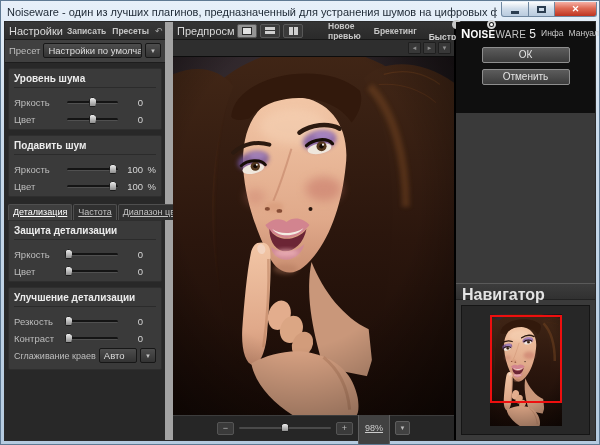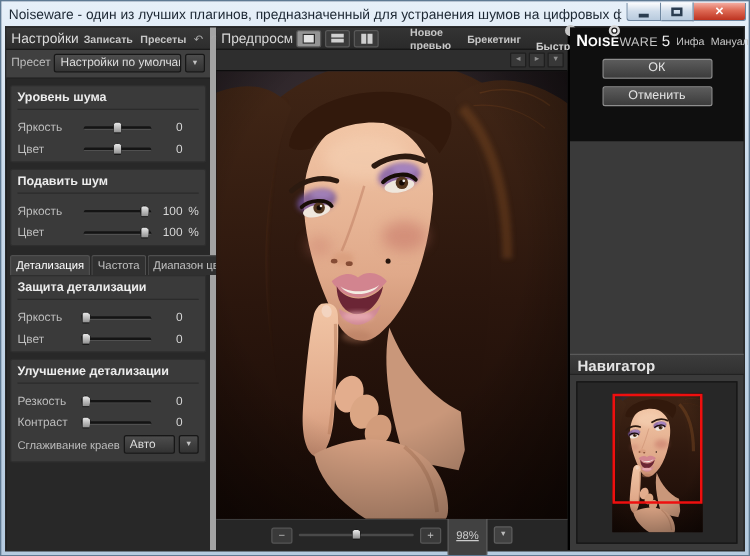--- a/index.html
+++ b/index.html
@@ -14,41 +14,41 @@
   .win-btn.min { width:28px; border-radius:0 0 0 3px; }
   .win-btn.max { width:26px; border-left:none; }
   .win-btn.close { width:42px; border-left:none; border-radius:0 0 3px 0; background:linear-gradient(180deg,#f5b0a5,#de6a55 45%,#bd3320); color:#fff; font-size:9px; font-weight:bold; }
   .glyph-min { width:8px; height:3px; background:#2b3d50; margin-top:6px; }
   .glyph-max { width:9px; height:7px; border:2px solid #2b3d50; }
 
   
   .app { position:absolute; left:3px; right:3px; top:20px; bottom:3px; background:#000; display:flex; border:1px solid #2a2a2a; }
 
   
-  .left-panel { width:168px; background:#282828; border-right:5px solid #a3a3a3; display:flex; flex-direction:column; }
+  .left-panel { width:168px; background:#282828; border-right:8px solid #a3a3a3; display:flex; flex-direction:column; }
   .lp-header { height:18px; display:flex; align-items:center; gap:2px; padding:0 4px; background:linear-gradient(#383838,#2d2d2d); border-bottom:1px solid #1a1a1a; }
   .lp-title { flex:1; font-size:11px; color:#dcdcdc; }
   .txt-btn { font-size:8.5px; font-weight:bold; color:#c6c6c6; padding:1px 2px; cursor:pointer; }
   .ico-btn { font-size:9px; color:#a8a8a8; padding:0 2px; cursor:pointer; }
   .preset-row { display:flex; align-items:center; gap:3px; padding:3px 4px 4px; background:#404040; border-bottom:1px solid #1d1d1d; }
   .preset-lbl { font-size:9.5px; color:#bdbdbd; }
   .select { flex:1; height:15px; background:linear-gradient(#4d4d4d,#333); border:1px solid #171717; border-radius:2px; color:#ddd; font-size:9.5px; padding:0 4px; display:flex; align-items:center; white-space:nowrap; overflow:hidden; cursor:pointer; }
   .dd-btn { width:16px; height:15px; flex:none; background:linear-gradient(#4d4d4d,#333); border:1px solid #171717; border-radius:2px; color:#c2c2c2; font-size:6px; display:flex; align-items:center; justify-content:center; cursor:pointer; }
   .section { margin:5px 3px 0; background:#3a3a3a; border:1px solid #2e2e2e; border-radius:2px; padding:2px 5px 4px; }
   .sec-title { font-size:10px; font-weight:bold; color:#ececec; padding:2px 0 3px; border-bottom:1px solid #2b2b2b; margin-bottom:3px; }
   .srow { display:flex; align-items:flex-end; height:17px; }
   .srow .lbl { width:50px; font-size:9.5px; color:#bdbdbd; flex:none; }
   .slider { flex:1; position:relative; height:12px; margin:0 3px; cursor:pointer; }
   .slider .track { position:absolute; left:0; right:0; top:5px; height:3px; background:#141414; border-bottom:1px solid #505050; border-radius:2px; }
   .slider .thumb { position:absolute; top:1px; width:8px; height:10px; margin-left:-4px; background:linear-gradient(#ececec,#8f8f8f); border:1px solid #1c1c1c; clip-path:polygon(50% 0,100% 32%,82% 100%,18% 100%,0 32%); cursor:pointer; }
   .thumb.p-center { left:50%; } .thumb.p-right { left:90%; } .thumb.p-left { left:3%; }
   .srow .val { width:22px; text-align:right; font-size:9.5px; color:#d6d6d6; flex:none; }
   .srow .unit { width:13px; text-align:right; font-size:9.5px; color:#d6d6d6; flex:none; }
   .tabs { display:flex; gap:1px; margin:7px 3px 0; }
-  .tab { padding:2px 4px 3px; font-size:9px; color:#c2c2c2; background:#303030; border:1px solid #4f4f4f; border-bottom:none; border-radius:2px 2px 0 0; cursor:pointer; white-space:nowrap; }
+  .tab { padding:2px 4px 3px; font-size:9px; color:#c2c2c2; background:#303030; border:1px solid #4f4f4f; border-bottom:none; border-radius:2px 2px 0 0; cursor:pointer; white-space:nowrap;text-decoration:underline; }
   .tab.active { background:#3f3f3f; color:#fff; }
   .section.attached { margin-top:0; border-radius:0 0 2px 2px; }
   .smooth-row { display:flex; align-items:center; gap:3px; height:19px; margin-top:2px; }
   .smooth-row .lbl2 { font-size:9px; color:#bdbdbd; flex:none; }
 
   
   .center-panel { flex:1; min-width:0; display:flex; flex-direction:column; background:#1b1b1b; border-right:2px solid #000; }
   .cp-toolbar { height:18px; flex:none; display:flex; align-items:center; gap:3px; padding:0 4px; background:linear-gradient(#343434,#2a2a2a); border-bottom:1px solid #171717; }
   .cp-label { width:57px; flex:none; overflow:hidden; white-space:nowrap; font-size:11px; color:#d8d8d8; }
   .view-btn { width:20px; height:14px; flex:none; background:#3a3a3a; border:1px solid #585858; border-radius:2px; display:flex; align-items:center; justify-content:center; gap:1px; cursor:pointer; }
@@ -83,21 +83,21 @@
   .rp-header { height:19px; display:flex; align-items:center; padding:2px 5px 0; }
   .brand { flex:1; white-space:nowrap; }
   .brand .b1 { font-size:13px; font-weight:bold; color:#fff; }
   .brand .b2 { font-size:10px; font-weight:bold; color:#fff; letter-spacing:.3px; }
   .brand .b3 { font-size:10px; color:#c3c3c3; letter-spacing:.3px; }
   .brand .b4 { font-size:12px; color:#ededed; margin-left:3px; }
   .rp-link { font-size:8.5px; color:#c9c9c9; margin-left:5px; cursor:pointer; }
   .rp-btn { display:block; width:88px; height:16px; margin:6px auto 0; background:linear-gradient(#5c5c5c,#3c3c3c); border:1px solid #8e8e8e; border-radius:2px; color:#e3e3e3; font-size:10px; text-align:center; line-height:14px; cursor:pointer; }
   .rp-body { flex:1; }
   .nav-section { border-top:1px solid #5a5a5a; }
-  .nav-header { height:16px; background:linear-gradient(#3c3c3c,#313131); border-bottom:1px solid #222; font-size:12px; font-weight:bold; color:#e3e3e3; padding:2px 6px 0; }
+  .nav-header { height:16px; background:linear-gradient(#3c3c3c,#313131); border-bottom:1px solid #222; font-size:16px; font-weight:bold; color:#e3e3e3; padding:2px 6px 0; }
   .nav-box { margin:5px; height:130px; background:#272727; border:1px solid #151515; display:flex; align-items:center; justify-content:center; }
   .nav-thumb { width:72px; height:112px; position:relative; }
   .nav-thumb svg { position:absolute; inset:0; width:100%; height:100%; }
   .nav-frame { position:absolute; left:0; right:0; top:1px; height:88px; border:2px solid #ee0f0f; cursor:move; }
 </style>
 </head>
 <body>
 
 <svg width="0" height="0" style="position:absolute" aria-hidden="true">
   <defs>

